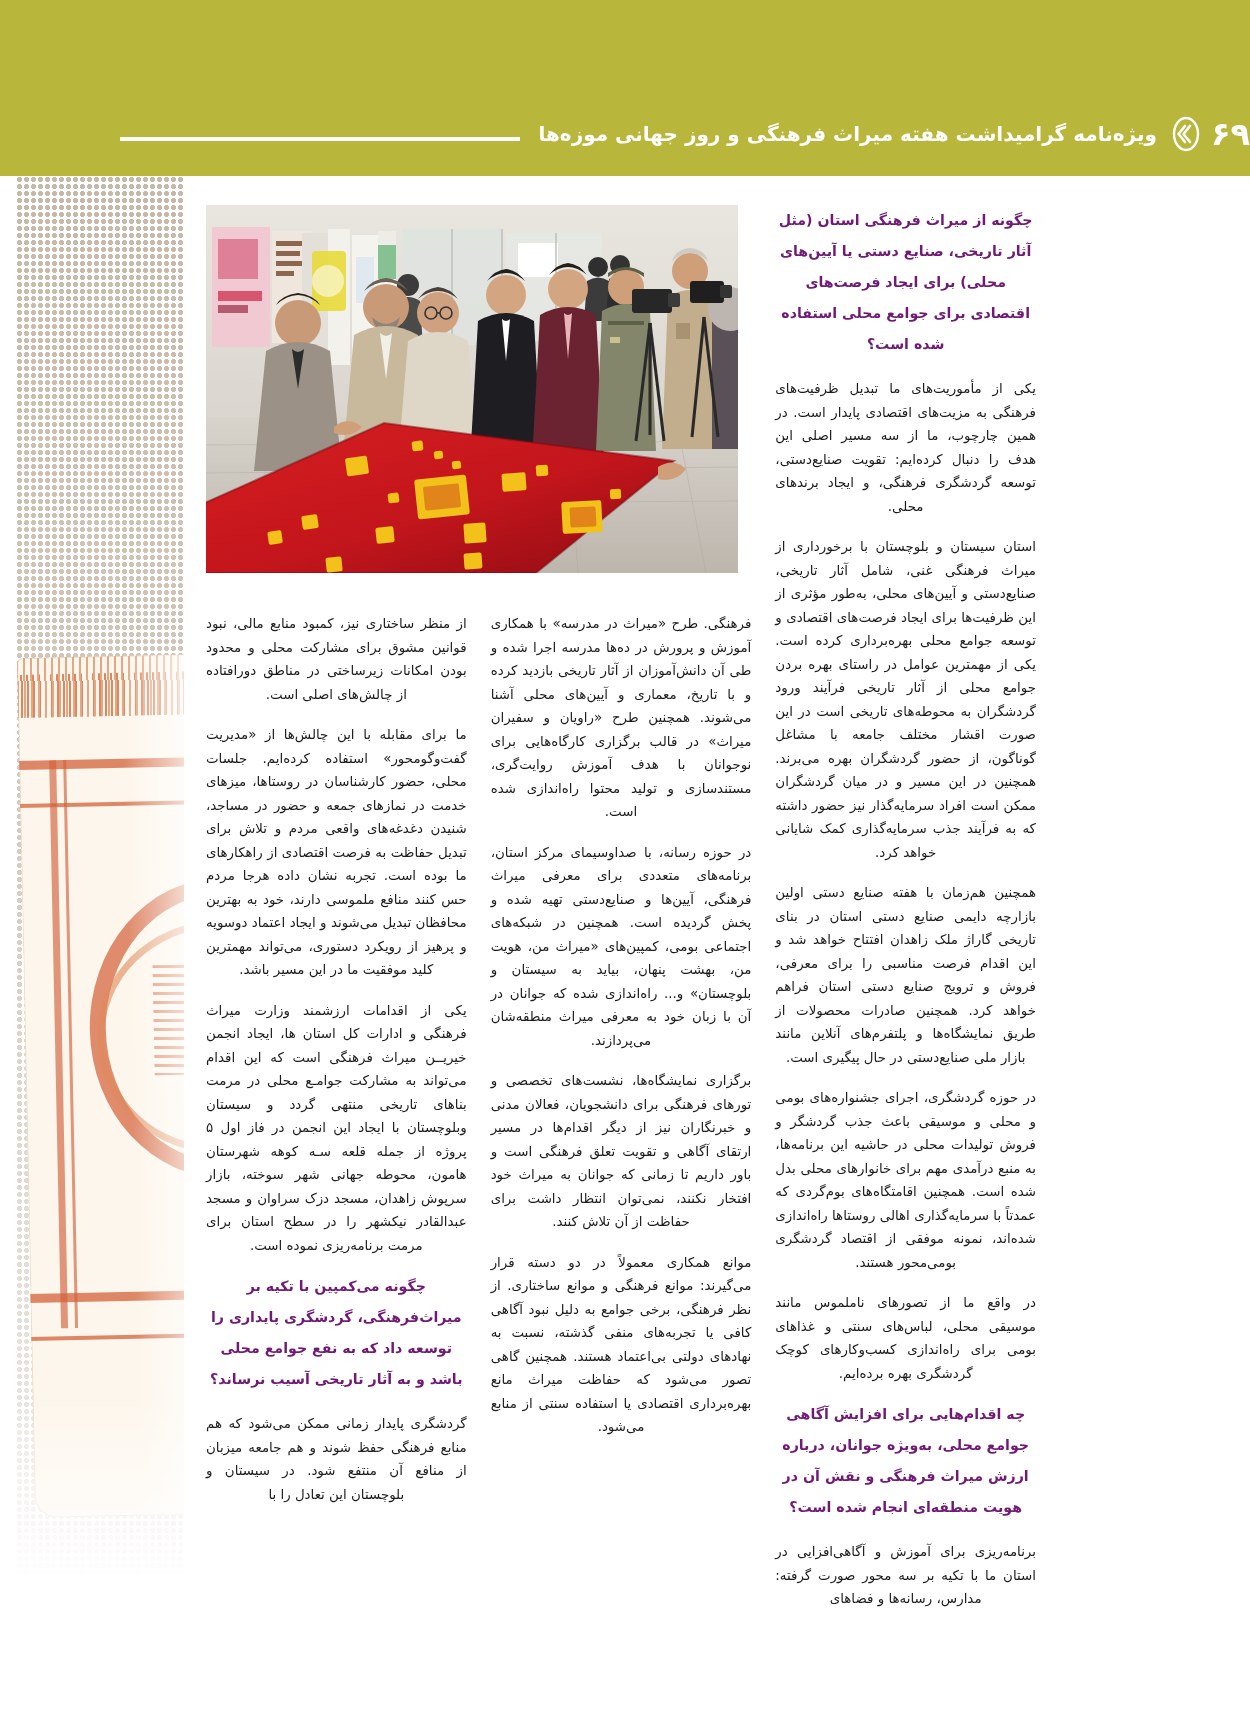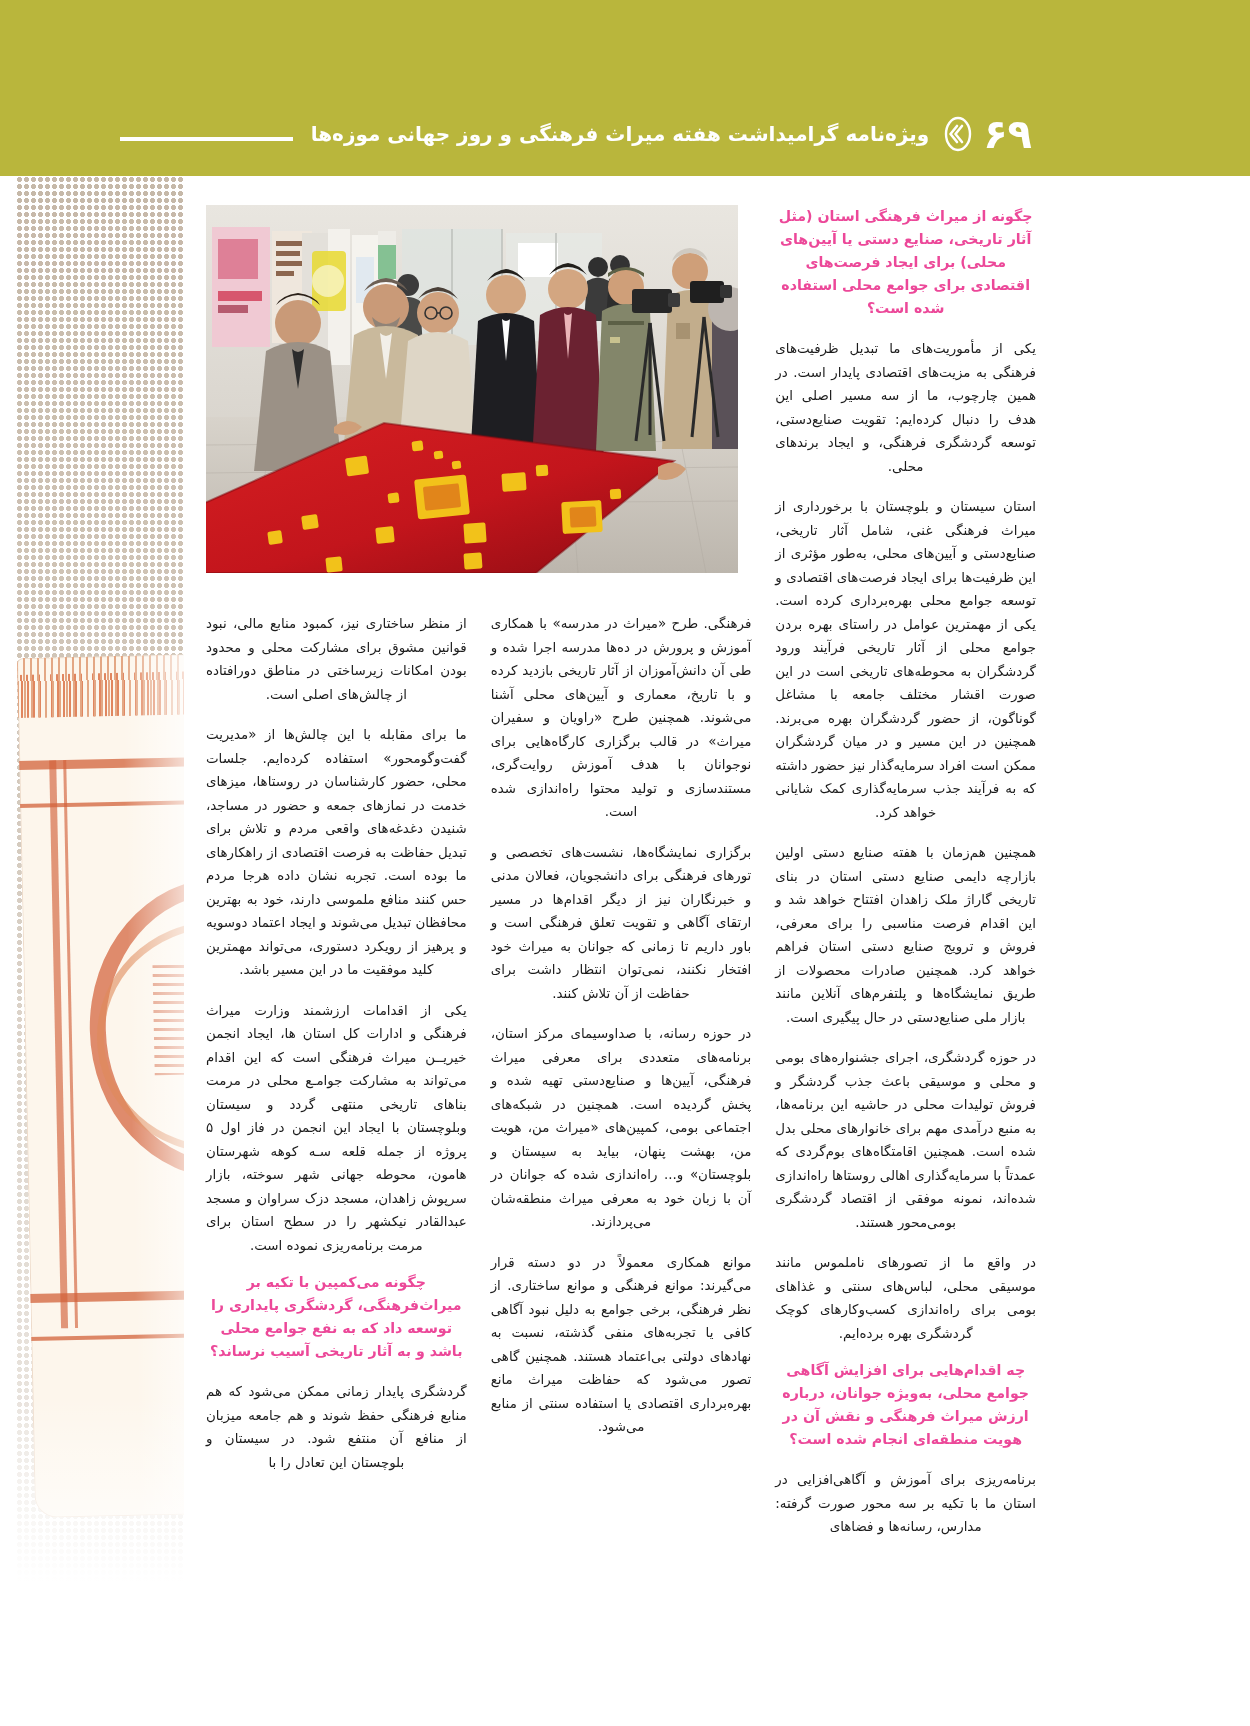--- a/index.html
+++ b/index.html
@@ -15,23 +15,22 @@
   .masthead{
     position:absolute; left:0; top:0; width:1250px; height:176px;
     background:#b9b63c;
   }
   .masthead-inner{
     position:absolute; right:0; left:0; bottom:14px; height:56px;
     display:flex; flex-direction:row; align-items:center;
     direction:rtl;
   }
   .page-number{
-    font-size:40px; font-weight:bold; color:#ffffff;
+    font-size:32px; font-weight:bold; color:#ffffff;
     letter-spacing:-1px; line-height:1;
-    margin-right:218px;
     font-family:"DejaVu Sans",sans-serif;
   }
   .chev-badge{
     width:30px; height:40px; margin-right:10px;
     display:flex; align-items:center; justify-content:center;
   }
   .chev-badge svg{ display:block; }
   .masthead-title{
     font-size:20px; font-weight:bold; color:#ffffff;
     margin-right:14px; white-space:nowrap;
@@ -136,23 +135,23 @@
     font-size:13.4px;
     line-height:23.5px;
     color:#1b1b1b;
     text-align:justify;
     text-align-last:center;
     margin-bottom:0;
     margin-top:17px;
   }
   h3.qhead{
     font-size:14.2px;
-    line-height:23px;
+    line-height:31px;
     font-weight:bold;
-    color:#ec4899;
+    color:#701a75;
     text-align:center;
     margin:14px 0 4px 0;
   }
   h3.qhead.first{ margin-top:0; }
   .spacer-photo{ height:390px; }
 </style>
 </head>
 <body>
 
 <div class="masthead">
@@ -374,22 +373,22 @@
     <p class="body">همچنین هم‌زمان با هفته صنایع دستی اولین بازارچه دایمی صنایع دستی استان در بنای تاریخی گاراژ ملک زاهدان افتتاح خواهد شد و این اقدام فرصت مناسبی را برای معرفی، فروش و ترویج صنایع دستی استان فراهم خواهد کرد. همچنین صادرات محصولات از طریق نمایشگاه‌ها و پلتفرم‌های آنلاین مانند بازار ملی صنایع‌دستی در حال پیگیری است.</p>
     <p class="body">در حوزه گردشگری، اجرای جشنواره‌های بومی و محلی و موسیقی باعث جذب گردشگر و فروش تولیدات محلی در حاشیه این برنامه‌ها، به منبع درآمدی مهم برای خانوارهای محلی بدل شده است. همچنین اقامتگاه‌های بوم‌گردی که عمدتاً با سرمایه‌گذاری اهالی روستاها راه‌اندازی شده‌اند، نمونه موفقی از اقتصاد گردشگری بومی‌محور هستند.</p>
     <p class="body">در واقع ما از تصور‌های ناملموس مانند موسیقی محلی، لباس‌های سنتی و غذاهای بومی برای راه‌اندازی کسب‌وکارهای کوچک گردشگری بهره برده‌ایم.</p>
     <h3 class="qhead">چه اقدام‌هایی برای افزایش آگاهی جوامع محلی، به‌ویژه جوانان، درباره ارزش میراث فرهنگی و نقش آن در هویت منطقه‌ای انجام شده است؟</h3>
     <p class="body">برنامه‌ریزی برای آموزش و آگاهی‌افزایی در استان ما با تکیه بر سه محور صورت گرفته: مدارس، رسانه‌ها و فضاهای</p>
   </div>
 
   <div class="col">
     <div class="spacer-photo"></div>
     <p class="body">فرهنگی. طرح «میراث در مدرسه» با همکاری آموزش و پرورش در ده‌ها مدرسه اجرا شده و طی آن دانش‌آموزان از آثار تاریخی بازدید کرده و با تاریخ، معماری و آیین‌های محلی آشنا می‌شوند. همچنین طرح «راویان و سفیران میراث» در قالب برگزاری کارگاه‌هایی برای نوجوانان با هدف آموزش روایت‌گری، مستندسازی و تولید محتوا راه‌اندازی شده است.</p>
+    <p class="body">در حوزه رسانه، با صداوسیمای مرکز استان، برنامه‌های متعددی برای معرفی میراث فرهنگی، آیین‌ها و صنایع‌دستی تهیه شده و پخش گردیده است. همچنین در شبکه‌های اجتماعی بومی، کمپین‌های «میراث من، هویت من، بهشت پنهان، بیاید به سیستان و بلوچستان» و... راه‌اندازی شده که جوانان در آن با زبان خود به معرفی میراث منطقه‌شان می‌پردازند.</p>
     <p class="body">برگزاری نمایشگاه‌ها، نشست‌های تخصصی و تورهای فرهنگی برای دانشجویان، فعالان مدنی و خبرنگاران نیز از دیگر اقدام‌ها در مسیر ارتقای آگاهی و تقویت تعلق فرهنگی است و باور داریم تا زمانی که جوانان به میراث خود افتخار نکنند، نمی‌توان انتظار داشت برای حفاظت از آن تلاش کنند.</p>
-    <p class="body">در حوزه رسانه، با صداوسیمای مرکز استان، برنامه‌های متعددی برای معرفی میراث فرهنگی، آیین‌ها و صنایع‌دستی تهیه شده و پخش گردیده است. همچنین در شبکه‌های اجتماعی بومی، کمپین‌های «میراث من، هویت من، بهشت پنهان، بیاید به سیستان و بلوچستان» و... راه‌اندازی شده که جوانان در آن با زبان خود به معرفی میراث منطقه‌شان می‌پردازند.</p>
     <p class="body">موانع همکاری معمولاً در دو دسته قرار می‌گیرند: موانع فرهنگی و موانع ساختاری. از نظر فرهنگی، برخی جوامع به دلیل نبود آگاهی کافی یا تجربه‌های منفی گذشته، نسبت به نهادهای دولتی بی‌اعتماد هستند. همچنین گاهی تصور می‌شود که حفاظت میراث مانع بهره‌برداری اقتصادی یا استفاده سنتی از منابع می‌شود.</p>
   </div>
 
   <div class="col">
     <div class="spacer-photo"></div>
     <p class="body">از منظر ساختاری نیز، کمبود منابع مالی، نبود قوانین مشوق برای مشارکت محلی و محدود بودن امکانات زیرساختی در مناطق دورافتاده از چالش‌های اصلی است.</p>
     <p class="body">ما برای مقابله با این چالش‌ها از «مدیریت گفت‌وگومحور» استفاده کرده‌ایم. جلسات محلی، حضور کارشناسان در روستاها، میزهای خدمت در نمازهای جمعه و حضور در مساجد، شنیدن دغدغه‌های واقعی مردم و تلاش برای تبدیل حفاظت به فرصت اقتصادی از راهکارهای ما بوده است. تجربه نشان داده هرجا مردم حس کنند منافع ملموسی دارند، خود به بهترین محافظان تبدیل می‌شوند و ایجاد اعتماد دوسویه و پرهیز از رویکرد دستوری، می‌تواند مهمترین کلید موفقیت ما در این مسیر باشد.</p>
     <p class="body">یکی از اقدامات ارزشمند وزارت میراث فرهنگی و ادارات کل استان ها، ایجاد انجمن خیریــن میراث فرهنگی است که این اقدام می‌تواند به مشارکت جوامـع محلی در مرمت بناهای تاریخی منتهی گردد و سیستان وبلوچستان با ایجاد این انجمن در فاز اول ۵ پروژه از جمله قلعه سـه کوهه شهرستان هامون، محوطه جهانی شهر سوخته، بازار سرپوش زاهدان، مسجد دزک سراوان و مسجد عبدالقادر نیکشهر را در سطح استان برای مرمت برنامه‌ریزی نموده است.</p>
     <h3 class="qhead">چگونه می‌کمپین با تکیه بر میراث‌فرهنگی، گردشگری پایداری را توسعه داد که به نفع جوامع محلی باشد و به آثار تاریخی آسیب نرساند؟</h3>
     <p class="body">گردشگری پایدار زمانی ممکن می‌شود که هم منابع فرهنگی حفظ شوند و هم جامعه میزبان از منافع آن منتفع شود. در سیستان و بلوچستان این تعادل را با</p>

